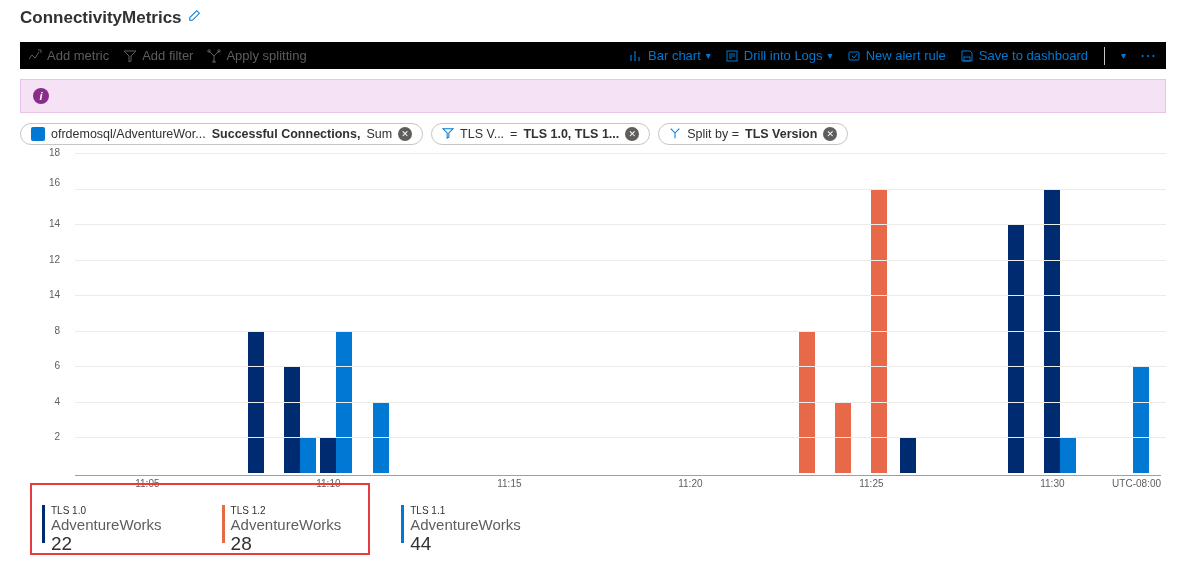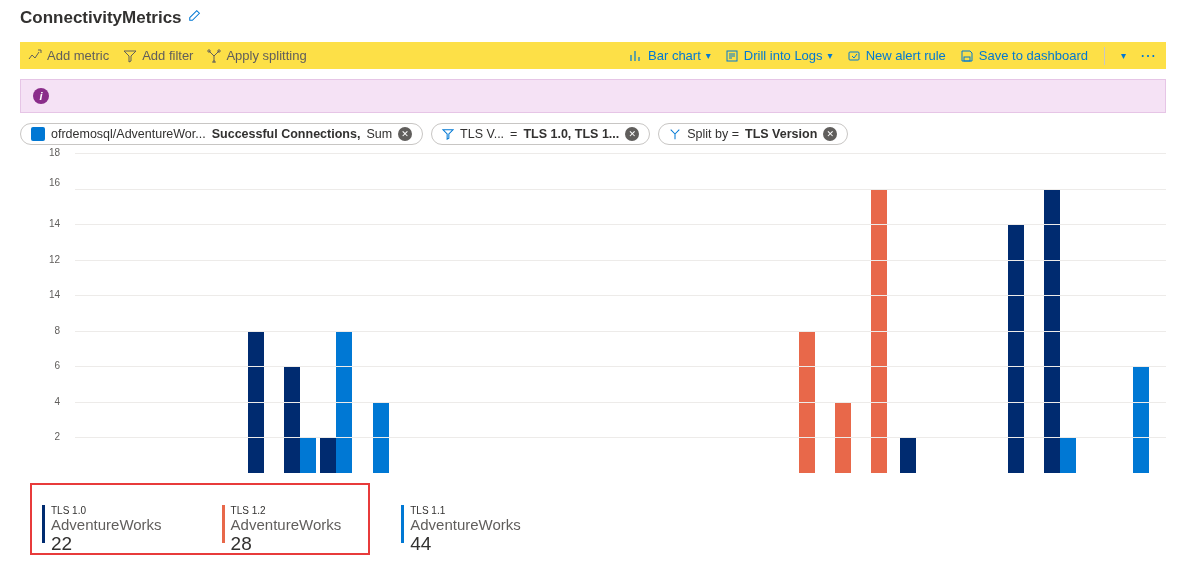--- a/index.html
+++ b/index.html
@@ -5,37 +5,37 @@
   * { box-sizing: border-box; margin: 0; padding: 0; font-family: "Segoe UI", -apple-system, sans-serif; }
   body { background: #fff; color: #323130; font-size: 13px; width: 1186px; }
   .root { padding: 8px 20px 12px 20px; }
 
   
   .title-row { display: flex; align-items: flex-start; gap: 6px; margin-bottom: 14px; }
   .title { font-size: 17px; font-weight: 600; }
   .pencil { color: #0078d4; }
 
   
-  .toolbar { display: flex; align-items: center; background: #fde047; padding: 4px 8px; margin-bottom: 10px; }
+  .toolbar { display: flex; align-items: center; background: #000000; padding: 4px 8px; margin-bottom: 10px; }
   .toolbar-left { display: flex; align-items: center; gap: 14px; }
   .toolbar-right { margin-left: auto; display: flex; align-items: center; gap: 14px; }
   .tool-btn { display: flex; align-items: center; gap: 5px; color: #605e5c; cursor: pointer; font-size: 13px; }
   .tool-btn .ic { width: 14px; height: 14px; display: inline-flex; align-items: center; justify-content: center; }
   .tool-btn.blue { color: #0078d4; }
   .chev { font-size: 10px; color: #0078d4; }
   .vsep { width: 1px; height: 18px; background: #c8c6c4; margin: 0 2px; }
   .dots { color: #0078d4; font-size: 16px; letter-spacing: 2px; }
 
   
   .banner { display: flex; align-items: center; gap: 10px; background: #f5e2f5; border: 1px solid #e6c5e6; padding: 8px 12px; margin-bottom: 10px; font-size: 13px; color: #323130; }
   .banner .info { width: 16px; height: 16px; border-radius: 50%; background: #8a2d8a; color: #fff; display: flex; align-items: center; justify-content: center; font-size: 11px; font-weight: 700; font-style: italic; }
 
   
   .pills { display: flex; align-items: center; gap: 8px; margin-bottom: 8px; }
-  .pill { display: flex; align-items: center; gap: 6px; border: 1px solid #c8c6c4; border-radius: 14px; padding: 3px 10px; font-size: 12.5px; }
+  .pill { display: flex; align-items: flex-start; gap: 6px; border: 1px solid #c8c6c4; border-radius: 14px; padding: 3px 10px; font-size: 12.5px; }
   .pill .sq { width: 14px; height: 14px; background: #0078d4; border-radius: 2px; flex-shrink: 0; }
   .pill .close { width: 14px; height: 14px; border-radius: 50%; background: #605e5c; color: #fff; display: inline-flex; align-items: center; justify-content: center; font-size: 9px; cursor: pointer; }
   .pill .filter-ic, .pill .split-ic { color: #0078d4; }
   .bold { font-weight: 600; }
 
   
   .chart-wrap { position: relative; height: 340px; margin-top: 6px; padding-left: 55px; }
   .ylabel { position: absolute; left: 40px; font-size: 10px; color: #605e5c; transform: translateX(-100%); }
   .grid { position: absolute; left: 55px; right: 0; border-top: 1px solid #edebe9; }
   .plot { position: absolute; left: 55px; right: 5px; top: 0; bottom: 20px; }
@@ -211,20 +211,29 @@
         <div class="grid" style="top: 142.222px;"></div>
         <div class="ylabel" style="top: 136.222px;">14</div>
         <div class="grid" style="top: 106.667px;"></div>
         <div class="ylabel" style="top: 100.667px;">12</div>
         <div class="grid" style="top: 71.1111px;"></div>
         <div class="ylabel" style="top: 65.1111px;">14</div>
         <div class="grid" style="top: 35.5556px;"></div>
         <div class="ylabel" style="top: 24px;">16</div>
         <div class="grid" style="top: 0px;"></div>
         <div class="ylabel" style="top: -6px;">18</div>
+      </div>
+    <div class="xaxis" id="xaxis">
+        <div class="xtick" style="left: 6.66667%;">11:05</div>
+        <div class="xtick" style="left: 23.3333%;">11:10</div>
+        <div class="xtick" style="left: 40%;">11:15</div>
+        <div class="xtick" style="left: 56.6667%;">11:20</div>
+        <div class="xtick" style="left: 73.3333%;">11:25</div>
+        <div class="xtick" style="left: 90%;">11:30</div>
+        <div class="xtick tz">UTC-08:00</div>
       </div>
   </div>
 
   <div class="legend">
     <div class="legend-box"></div>
     <div id="legend-items" style="display:flex; gap:60px;">
         <div class="leg-item">
           <div class="leg-swatch" style="background:#002b70"></div>
           <div class="leg-text">
             <div class="l1">TLS 1.0</div>

